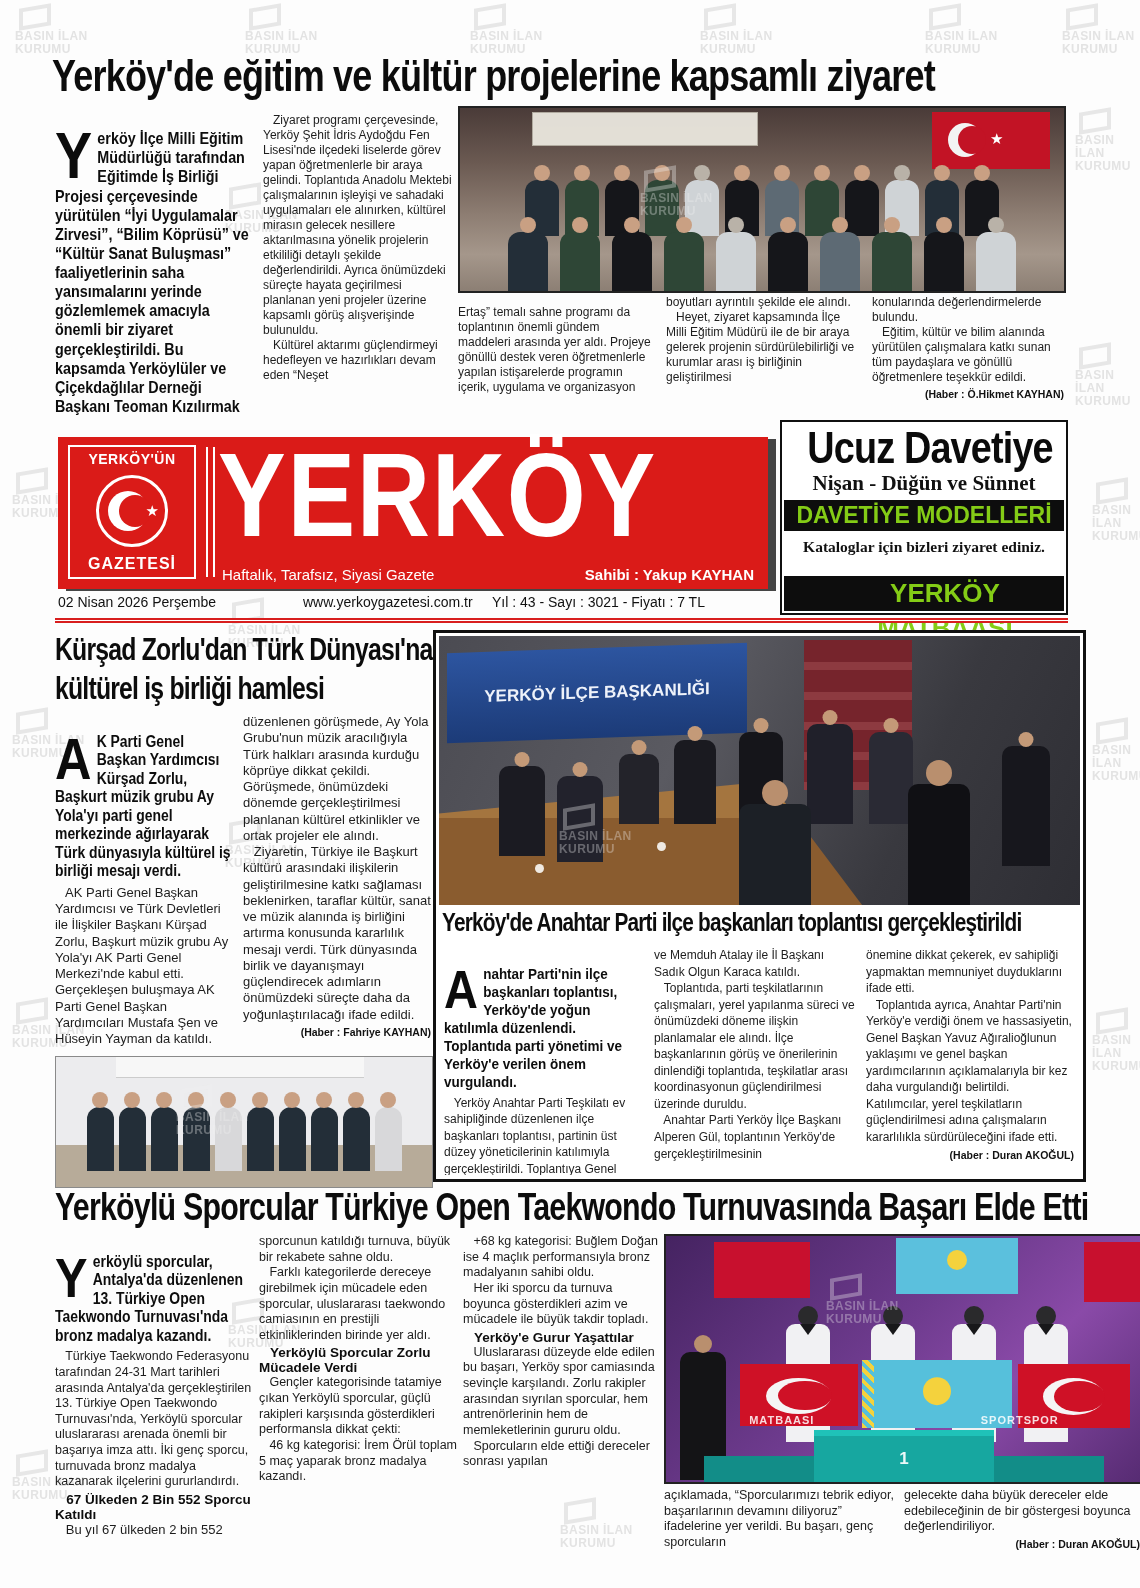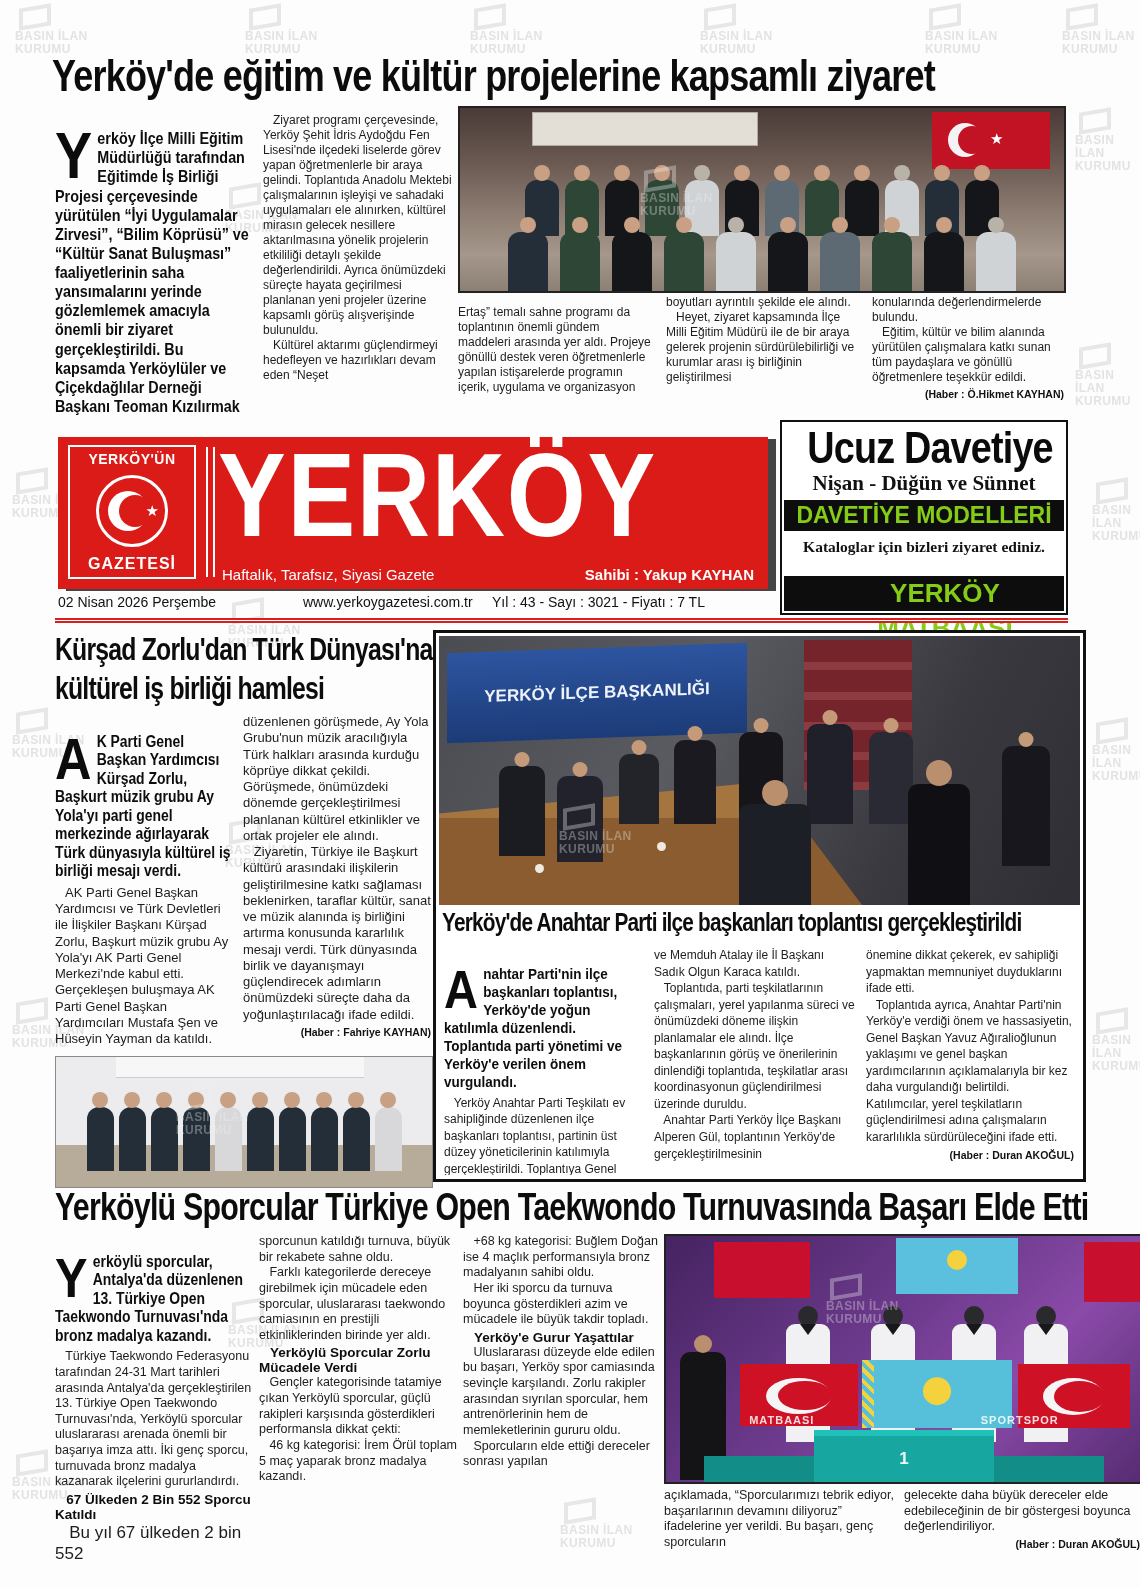--- a/index.html
+++ b/index.html
@@ -318,21 +318,21 @@
   <div class="abs hlwrap z2" style="left:55px;top:1186px;width:1085px;height:46px">
     <span class="hl" style="font-size:38px">Yerköylü Sporcular Türkiye Open Taekwondo Turnuvasında Başarı Elde Etti</span>
   </div>
 
   <div class="abs z2" style="left:55px;top:1234px;width:198px;height:350px;overflow:hidden">
     <div class="condblock" style="font-size:16px">
       <span class="dc" style="font-size:56px">Y</span><span>erköylü sporcular, Antalya'da düzenlenen 13. Türkiye Open Taekwondo Turnuvası'nda bronz madalya kazandı.</span>
     </div>
     <div class="txt" style="font-size:12.5px;margin-top:4px">&nbsp;&nbsp; Türkiye Taekwondo Federasyonu tarafından 24-31 Mart tarihleri arasında Antalya'da gerçekleştirilen 13. Türkiye Open Taekwondo Turnuvası'nda, Yerköylü sporcular uluslararası arenada önemli bir başarıya imza attı. İki genç sporcu, turnuvada bronz madalya kazanarak ilçelerini gururlandırdı.</div>
     <div class="subhead" style="font-size:13.5px;margin-top:2px">&nbsp;&nbsp; 67 Ülkeden 2 Bin 552 Sporcu Katıldı</div>
-    <div class="txt" style="font-size:17px">&nbsp;&nbsp; Bu yıl 67 ülkeden 2 bin 552</div>
+    <div class="txt" style="font-size:13px">&nbsp;&nbsp; Bu yıl 67 ülkeden 2 bin 552</div>
   </div>
 
   <div class="abs z2" style="left:259px;top:1234px;width:198px;height:350px;overflow:hidden">
     <div class="txt" style="font-size:12.5px">sporcunun katıldığı turnuva, büyük bir rekabete sahne oldu.
 &nbsp;&nbsp; Farklı kategorilerde dereceye girebilmek için mücadele eden sporcular, uluslararası taekwondo camiasının en prestijli etkinliklerinden birinde yer aldı.</div>
     <div class="subhead" style="font-size:13.5px;margin-top:2px">&nbsp;&nbsp; Yerköylü Sporcular Zorlu Mücadele Verdi</div>
     <div class="txt" style="font-size:12.5px">&nbsp;&nbsp; Gençler kategorisinde tatamiye çıkan Yerköylü sporcular, güçlü rakipleri karşısında gösterdikleri performansla dikkat çekti:
 &nbsp;&nbsp; 46 kg kategorisi: İrem Örül toplam 5 maç yaparak bronz madalya kazandı.</div>
   </div>
 

